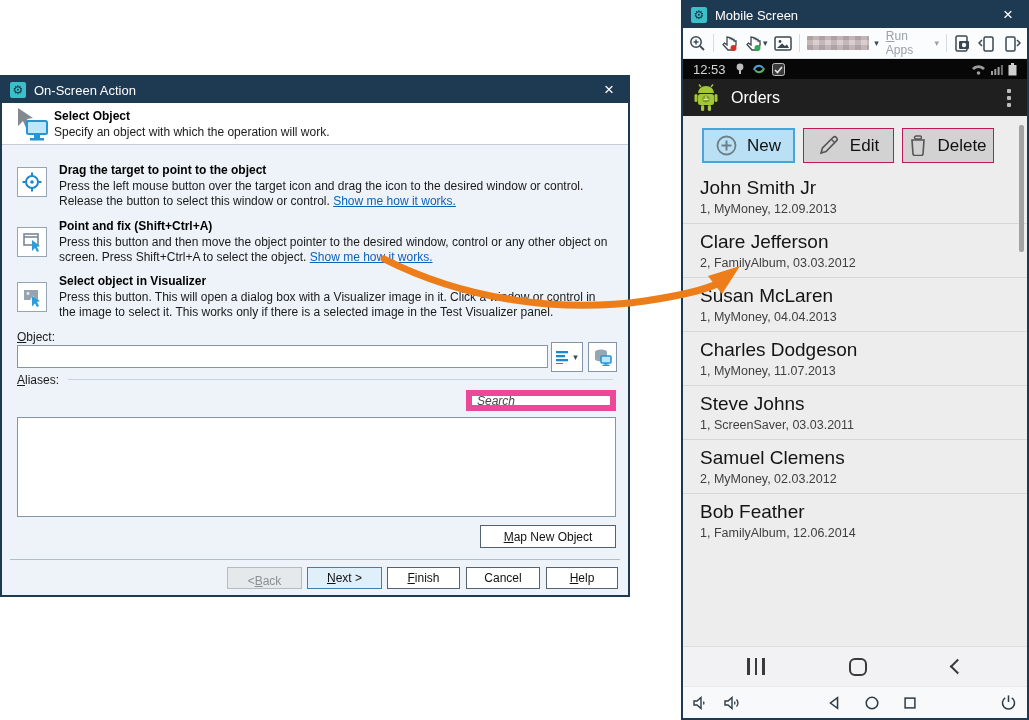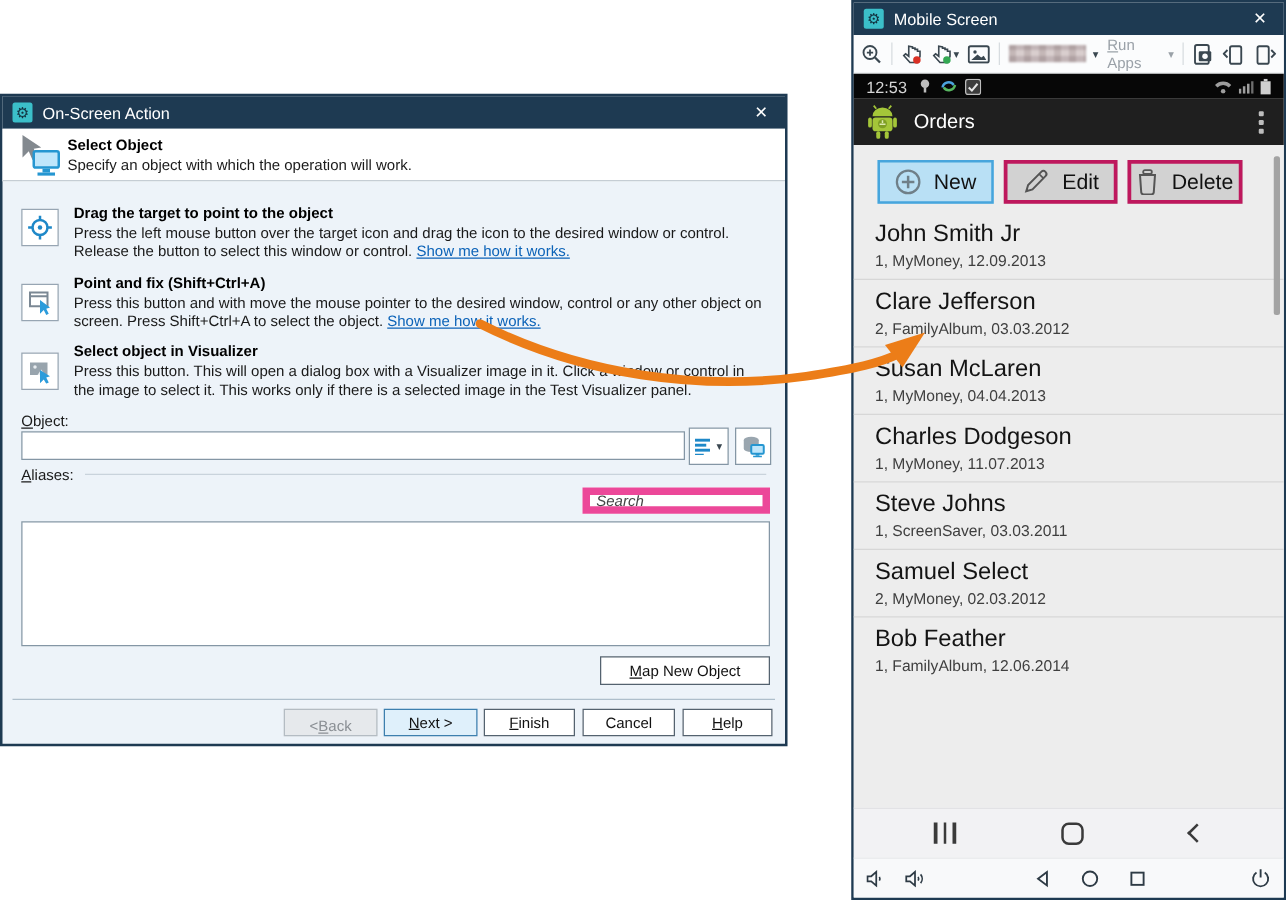--- a/index.html
+++ b/index.html
@@ -67,21 +67,21 @@
   .statusbar { height:20px; background:#070707; color:#CFCFCF; display:flex; align-items:center; padding:0 10px; }
   .statusbar .time { font-size:13px; color:#D6D6D6; }
   .appbar { height:37px; background:#1F1F1F; display:flex; align-items:center; padding:0 10px; gap:12px;justify-content:space-between; }
   .appbar .atitle { color:#FFFFFF; font-size:16px; flex:1; }
   .dots { display:flex; flex-direction:column; gap:3px; padding:0 6px; }
   .dots span { width:4px; height:4px; background:#BDBDBD; border-radius:1px; }
 
   .phonecontent { flex:1; background:#EDEDED; position:relative; }
   .actionrow { position:absolute; left:19px; top:12px; display:flex; gap:8px; }
   .abtn { height:35px; display:flex; align-items:center; justify-content:center; gap:10px;
-    font-size:17px; color:#111; background:#D2D2D2; border:3px solid #be185d; }
+    font-size:17px; color:#111; background:#D2D2D2; border:1px solid #be185d; }
   .abtn.primary { background:#B9E0F5; border:2px solid #47A5DC; }
 
   .orderlist { position:absolute; left:0; top:54px; right:0; }
   .orderitem { padding:6px 17px 8px 17px; border-bottom:1px solid #D7D7D7; height:54px; }
   .orderitem .oname { font-size:19px; color:#141414; line-height:23px; }
   .orderitem .odetail { font-size:12.5px; color:#3F3F3F; margin-top:3px; }
   .vscroll { position:absolute; right:3px; top:9px; width:5px; height:127px; background:#A3A3A3; border-radius:2px; }
 
   .navbar { height:40px; background:#F2F2F4; border-top:1px solid #DDDDDF; display:flex; align-items:center;
     justify-content:space-between; padding:0 64px; }
@@ -145,21 +145,21 @@
     <div class="opt" style="top:142px;">
       <div class="optbox" style="top:8px;">
         <svg width="20" height="20" viewBox="0 0 20 20">
           <rect x="2" y="2" width="14" height="11" fill="none" stroke="#7B8894" stroke-width="1.6"></rect>
           <line x1="2" y1="5" x2="16" y2="5" stroke="#7B8894" stroke-width="1.6"></line>
           <polygon points="10,8 10,19 13,16 15,20 17,19 15,15 18,14" fill="#2D9CDB"></polygon>
         </svg>
       </div>
       <div class="optbody">
         <h4>Point and fix (Shift+Ctrl+A)</h4>
-        <p><span>Press this button and with move the mouse pointer to the desired window, control or any other object on screen. Press Shift+Ctrl+A to select the object.</span>
+        <p><span>Press this button and then move the object pointer to the desired window, control or any other object on screen. Press Shift+Ctrl+A to select the object.</span>
           <a class="helplink" href="#">Show me how it works.</a></p>
       </div>
     </div>
 
     <div class="opt" style="top:197px;">
       <div class="optbox" style="top:8px;">
         <svg width="20" height="20" viewBox="0 0 20 20">
           <rect x="2" y="3" width="14" height="10" fill="#98A4AD"></rect>
           <circle cx="6" cy="6.5" r="1.4" fill="#E8EDF1"></circle>
           <polygon points="8,13 11,8.5 14,13" fill="#E8EDF1"></polygon>
@@ -378,21 +378,21 @@
         </div>
         <div class="orderitem">
           <div class="oname">Charles Dodgeson</div>
           <div class="odetail">1, MyMoney, 11.07.2013</div>
         </div>
         <div class="orderitem">
           <div class="oname">Steve Johns</div>
           <div class="odetail">1, ScreenSaver, 03.03.2011</div>
         </div>
         <div class="orderitem">
-          <div class="oname">Samuel Select</div>
+          <div class="oname">Samuel Clemens</div>
           <div class="odetail">2, MyMoney, 02.03.2012</div>
         </div>
         <div class="orderitem" style="border-bottom:none;">
           <div class="oname">Bob Feather</div>
           <div class="odetail">1, FamilyAlbum, 12.06.2014</div>
         </div>
       </div>
       <div class="vscroll"></div>
     </div>
 

